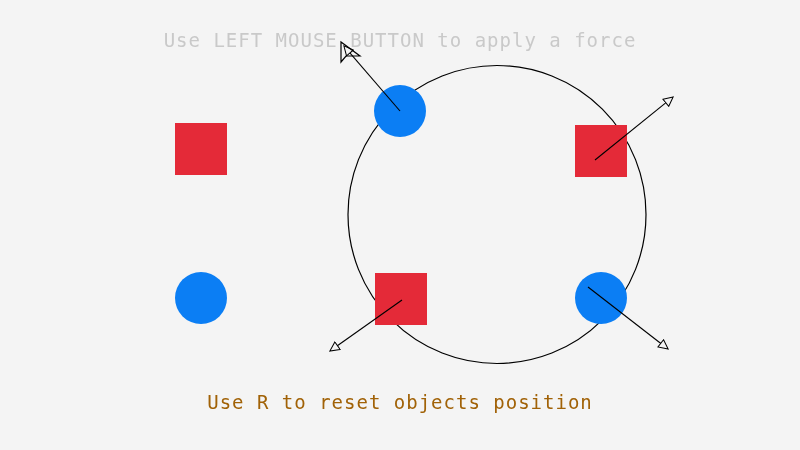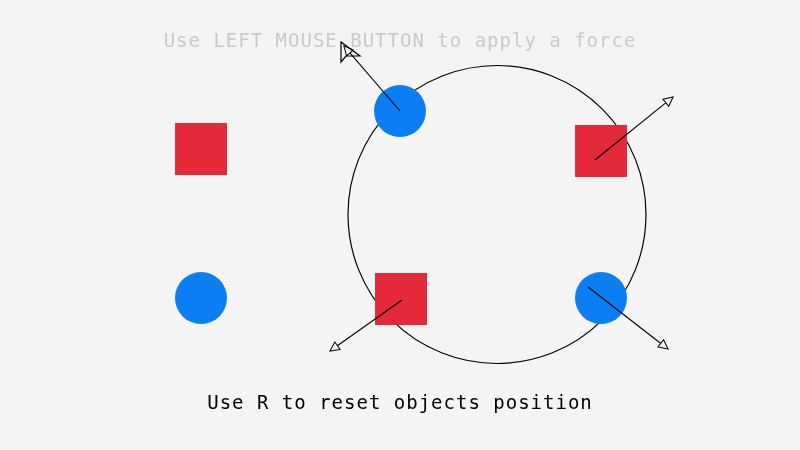--- a/index.html
+++ b/index.html
@@ -75,15 +75,15 @@
 
     <line id="arrow-2" x1="402" y1="300" x2="337.3442203299149" y2="345.79784393297695" stroke="#000000" stroke-width="1.1" marker-end="url(#openArrow)"></line>
 
     <line id="arrow-3" x1="588" y1="287" x2="660.8862645304227" y2="343.4868550110777" stroke="#000000" stroke-width="1.1" marker-end="url(#openArrow)"></line>
 
     <g id="cursor">
       <path d="M 341 42 L 341 62 L 346 56 L 360 56 Z" fill="none" stroke="#000000" stroke-width="1.2" stroke-linejoin="miter"></path>
     </g>
   </svg>
 
-  <div class="hint" id="hint-bottom" style="color: #000000;">Use R to reset objects position</div>
+  <div class="hint" id="hint-bottom" style="color: #a16207;">Use R to reset objects position</div>
 
 </div>
 
 </body></html>

